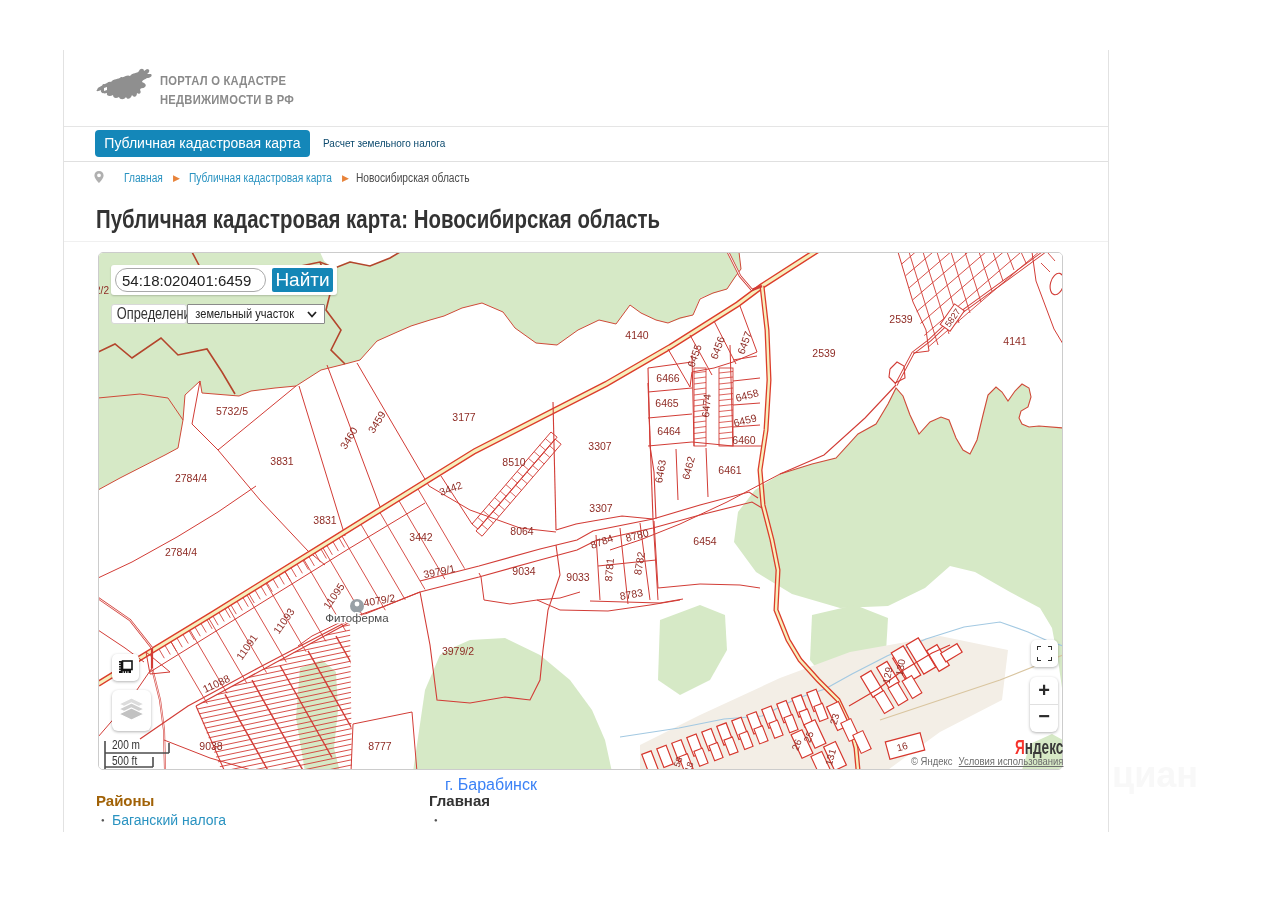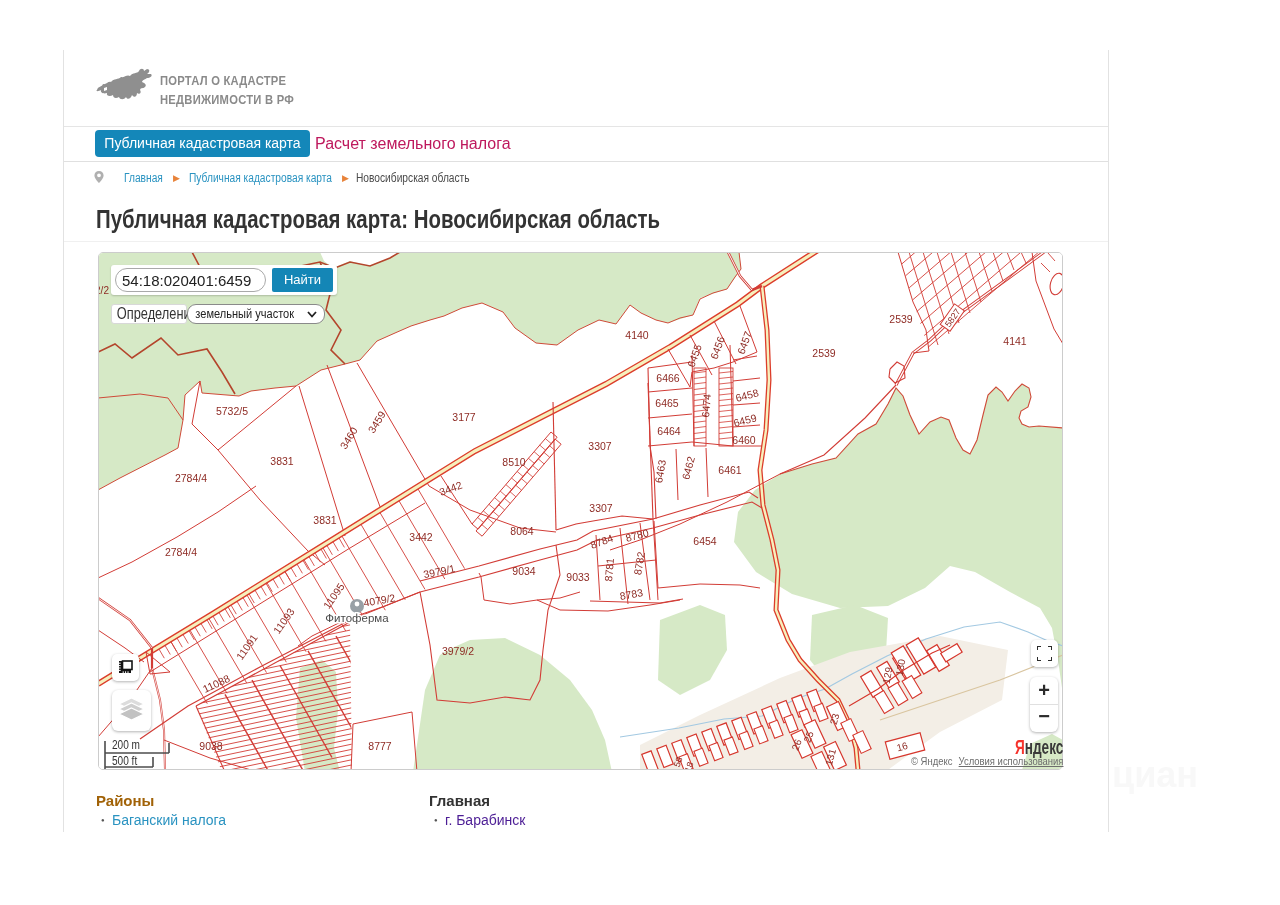--- a/index.html
+++ b/index.html
@@ -11,21 +11,21 @@
 <div class="vline" style="left:1108px"></div>
 
 <svg class="abs" style="left:94px;top:66px" width="60" height="42" viewBox="0 0 60 42">
   <path d="M3 24 C4 20 8 21 9 18 C12 19 14 15 17 16 C20 12 24 14 27 11 C30 12 33 8 36 10 C39 6 43 8 45 5 C46 2 50 2 50 5 L53 3 C56 3 56 6 53 8 L57 8 C59 10 56 12 53 12 C51 14 49 13 48 16 C51 17 53 19 51 21 C49 23 47 21 46 24 C48 27 45 29 43 27 C43 31 40 32 38 29 C37 33 33 34 32 31 C30 34 26 34 25 31 C22 33 19 32 19 29 C16 31 12 30 13 27 C10 28 6 27 7 24 C5 25 2 26 3 24 Z M10 22 L13 21 L13 24 L10 25 Z" fill="#8f8f8f" fill-rule="evenodd"></path>
 </svg>
 <div class="abs" style="left:160px;top:71px;font-size:13.5px;font-weight:bold;color:#8a8a8a;line-height:19px;letter-spacing:.3px;transform:scaleX(.83);transform-origin:left top">ПОРТАЛ О КАДАСТРЕ<br>НЕДВИЖИМОСТИ В РФ</div>
 
 <div class="abs" style="left:64px;top:126px;width:1044px;height:1px;background:#e5e5e5"></div>
 
 <div class="abs" style="left:95px;top:130px;width:215px;height:27px;background:#1487b9;border-radius:4px;color:#fff;font-size:14px;text-align:center;line-height:27px">Публичная кадастровая карта</div>
-<div class="abs" style="left:315px;top:130px;height:27px;color:#be185d;font-size:16px;line-height:27px">Расчет земельного налога</div>
+<div class="abs" style="left:323px;top:130px;height:27px;color:#0c4a6e;font-size:10px;line-height:27px">Расчет земельного налога</div>
 <div class="abs" style="left:64px;top:161px;width:1044px;height:1px;background:#e0e0e0"></div>
 
 <svg class="abs" style="left:93px;top:170px" width="12" height="14" viewBox="0 0 12 14">
     <path d="M6 1 C3.2 1 1.4 3 1.4 5.4 C1.4 8.4 6 13 6 13 C6 13 10.6 8.4 10.6 5.4 C10.6 3 8.8 1 6 1 Z M6 7.2 A1.9 1.9 0 1 1 6 3.4 A1.9 1.9 0 0 1 6 7.2 Z" fill="#b0b0b0"></path>
   </svg>
 <div class="abs" style="left:124px;top:171px;font-size:12px;color:#2a93c1;transform:scaleX(.85);transform-origin:left top">Главная</div>
 <div class="abs" style="left:173px;top:173px;font-size:9px;color:#e8833a">▶</div>
 <div class="abs" style="left:189px;top:171px;font-size:12px;color:#2a93c1;transform:scaleX(.85);transform-origin:left top">Публичная кадастровая карта</div>
 <div class="abs" style="left:342px;top:173px;font-size:9px;color:#e8833a">▶</div>
 <div class="abs" style="left:356px;top:171px;font-size:12px;color:#4a4a4a;transform:scaleX(.85);transform-origin:left top">Новосибирская область</div>
@@ -471,24 +471,24 @@
 <text x="692" y="768" font-size="9" fill="#8e2b24" text-anchor="middle" transform="rotate(-70 692 768)" font-family="Liberation Sans,sans-serif">18</text>
 <text x="102" y="294" font-size="10" fill="#8e2b24" text-anchor="middle" font-family="Liberation Sans,sans-serif">2/2</text>
 <circle cx="357" cy="606" r="7" fill="#98a0a6"></circle>
 <circle cx="357" cy="604" r="2.4" fill="#ffffff"></circle>
 <text x="357" y="622" font-size="11.5" fill="#4a4a4a" text-anchor="middle" font-family="Liberation Sans,sans-serif" stroke="#ffffff" stroke-width="3" paint-order="stroke">Фитоферма</text>
 </svg>
 </div>
 
 <div class="abs" style="left:111px;top:265px;width:226px;height:30px;background:#fff;border-radius:3px;box-shadow:0 1px 2px rgba(0,0,0,.2)"></div>
 <div class="abs" style="left:115px;top:268px;width:151px;height:24px;background:#fff;border:1px solid #a9a9a9;border-radius:12px;font-size:15px;color:#222;line-height:23px;padding-left:6px">54:18:020401:6459</div>
-<div class="abs" style="left:272px;top:268px;width:61px;height:24px;background:#1486b6;border-radius:2px;color:#fff;font-size:13px;text-align:center;line-height:24px">Найти</div>
+<div class="abs" style="left:272px;top:268px;width:61px;height:24px;background:#1486b6;border-radius:2px;color:#fff;font-size:19px;text-align:center;line-height:24px">Найти</div>
 
 <div class="abs" style="left:111px;top:304px;width:76px;height:20px;background:#fff;border:1px solid #d8d8d8;border-radius:3px;font-size:16px;color:#333;line-height:18px"><span style="display:inline-block;transform:scaleX(.8);transform-origin:left top;padding-left:6px">Определение:</span></div>
-<div class="abs" style="left:187px;top:304px;width:138px;height:20px;background:#fff;border:1px solid #8a8a8a;border-radius:9px;font-size:12px;color:#222;line-height:18px"><span style="display:inline-block;transform:scaleX(.92);transform-origin:left top;padding-left:8px">земельный участок</span>
+<div class="abs" style="left:187px;top:304px;width:138px;height:20px;background:#fff;border:1px solid #8a8a8a;border-radius:1px;font-size:12px;color:#222;line-height:18px"><span style="display:inline-block;transform:scaleX(.92);transform-origin:left top;padding-left:8px">земельный участок</span>
   <svg style="position:absolute;right:7px;top:6px" width="10" height="7" viewBox="0 0 10 7">
       <path d="M1 1 L5 5.5 L9 1" fill="none" stroke="#222" stroke-width="1.8"></path>
     </svg>
 </div>
 
 <div class="abs" style="left:112px;top:654px;width:27px;height:27px;background:#fff;border-radius:5px;box-shadow:0 1px 3px rgba(0,0,0,.3)">
   <svg style="position:absolute;left:6px;top:6px" width="15" height="15" viewBox="0 0 15 15">
     <path d="M1 1 L4.5 1 L4.5 9.5 L13 9.5 L13 13 L1 13 Z" fill="#141414"></path>
     <rect x="4.5" y="1" width="9.5" height="8.5" fill="none" stroke="#141414" stroke-width="1.6"></rect>
     <path d="M1 3.2 h1.7 M1 5.6 h1.7 M1 8 h1.7 M1 10.4 h1.7 M5.2 11.3 v1.7 M7.6 11.3 v1.7 M10 11.3 v1.7" stroke="#fff" stroke-width="1"></path>
@@ -520,15 +520,15 @@
 </div>
 
 <div class="abs" style="left:1015px;top:736px;font-size:20px;font-weight:bold;color:#3a3a3a;transform:scaleX(.68);transform-origin:left top"><span style="color:#f5332c">Я</span>ндекс</div>
 <div class="abs" style="left:911px;top:755px;font-size:10.5px;color:#6d6d6d;transform:scaleX(.9);transform-origin:left top;white-space:nowrap">© Яндекс <span style="text-decoration:underline;margin-left:4px">Условия использования</span></div>
 
 <div class="abs" style="left:96px;top:792px;font-size:15px;font-weight:bold;color:#a16207">Районы</div>
 <div class="abs" style="left:101px;top:817px;font-size:6px;color:#555">●</div>
 <div class="abs" style="left:112px;top:812px;font-size:14px;color:#2a93c1">Баганский налога</div>
 <div class="abs" style="left:429px;top:792px;font-size:15px;font-weight:bold;color:#333">Главная</div>
 <div class="abs" style="left:434px;top:817px;font-size:6px;color:#555">●</div>
-<div class="abs" style="left:445px;top:812px;font-size:14px;color:#4c1d95">г. Барабинск</div>
+<div class="abs" style="left:445px;top:776px;font-size:16px;color:#3b82f6">г. Барабинск</div>
 
 <div class="abs" style="left:1112px;top:754px;width:85px;height:40px;color:#f8f8f8;font-size:36px;font-weight:bold;overflow:hidden">циан</div>
 
 </body></html>

